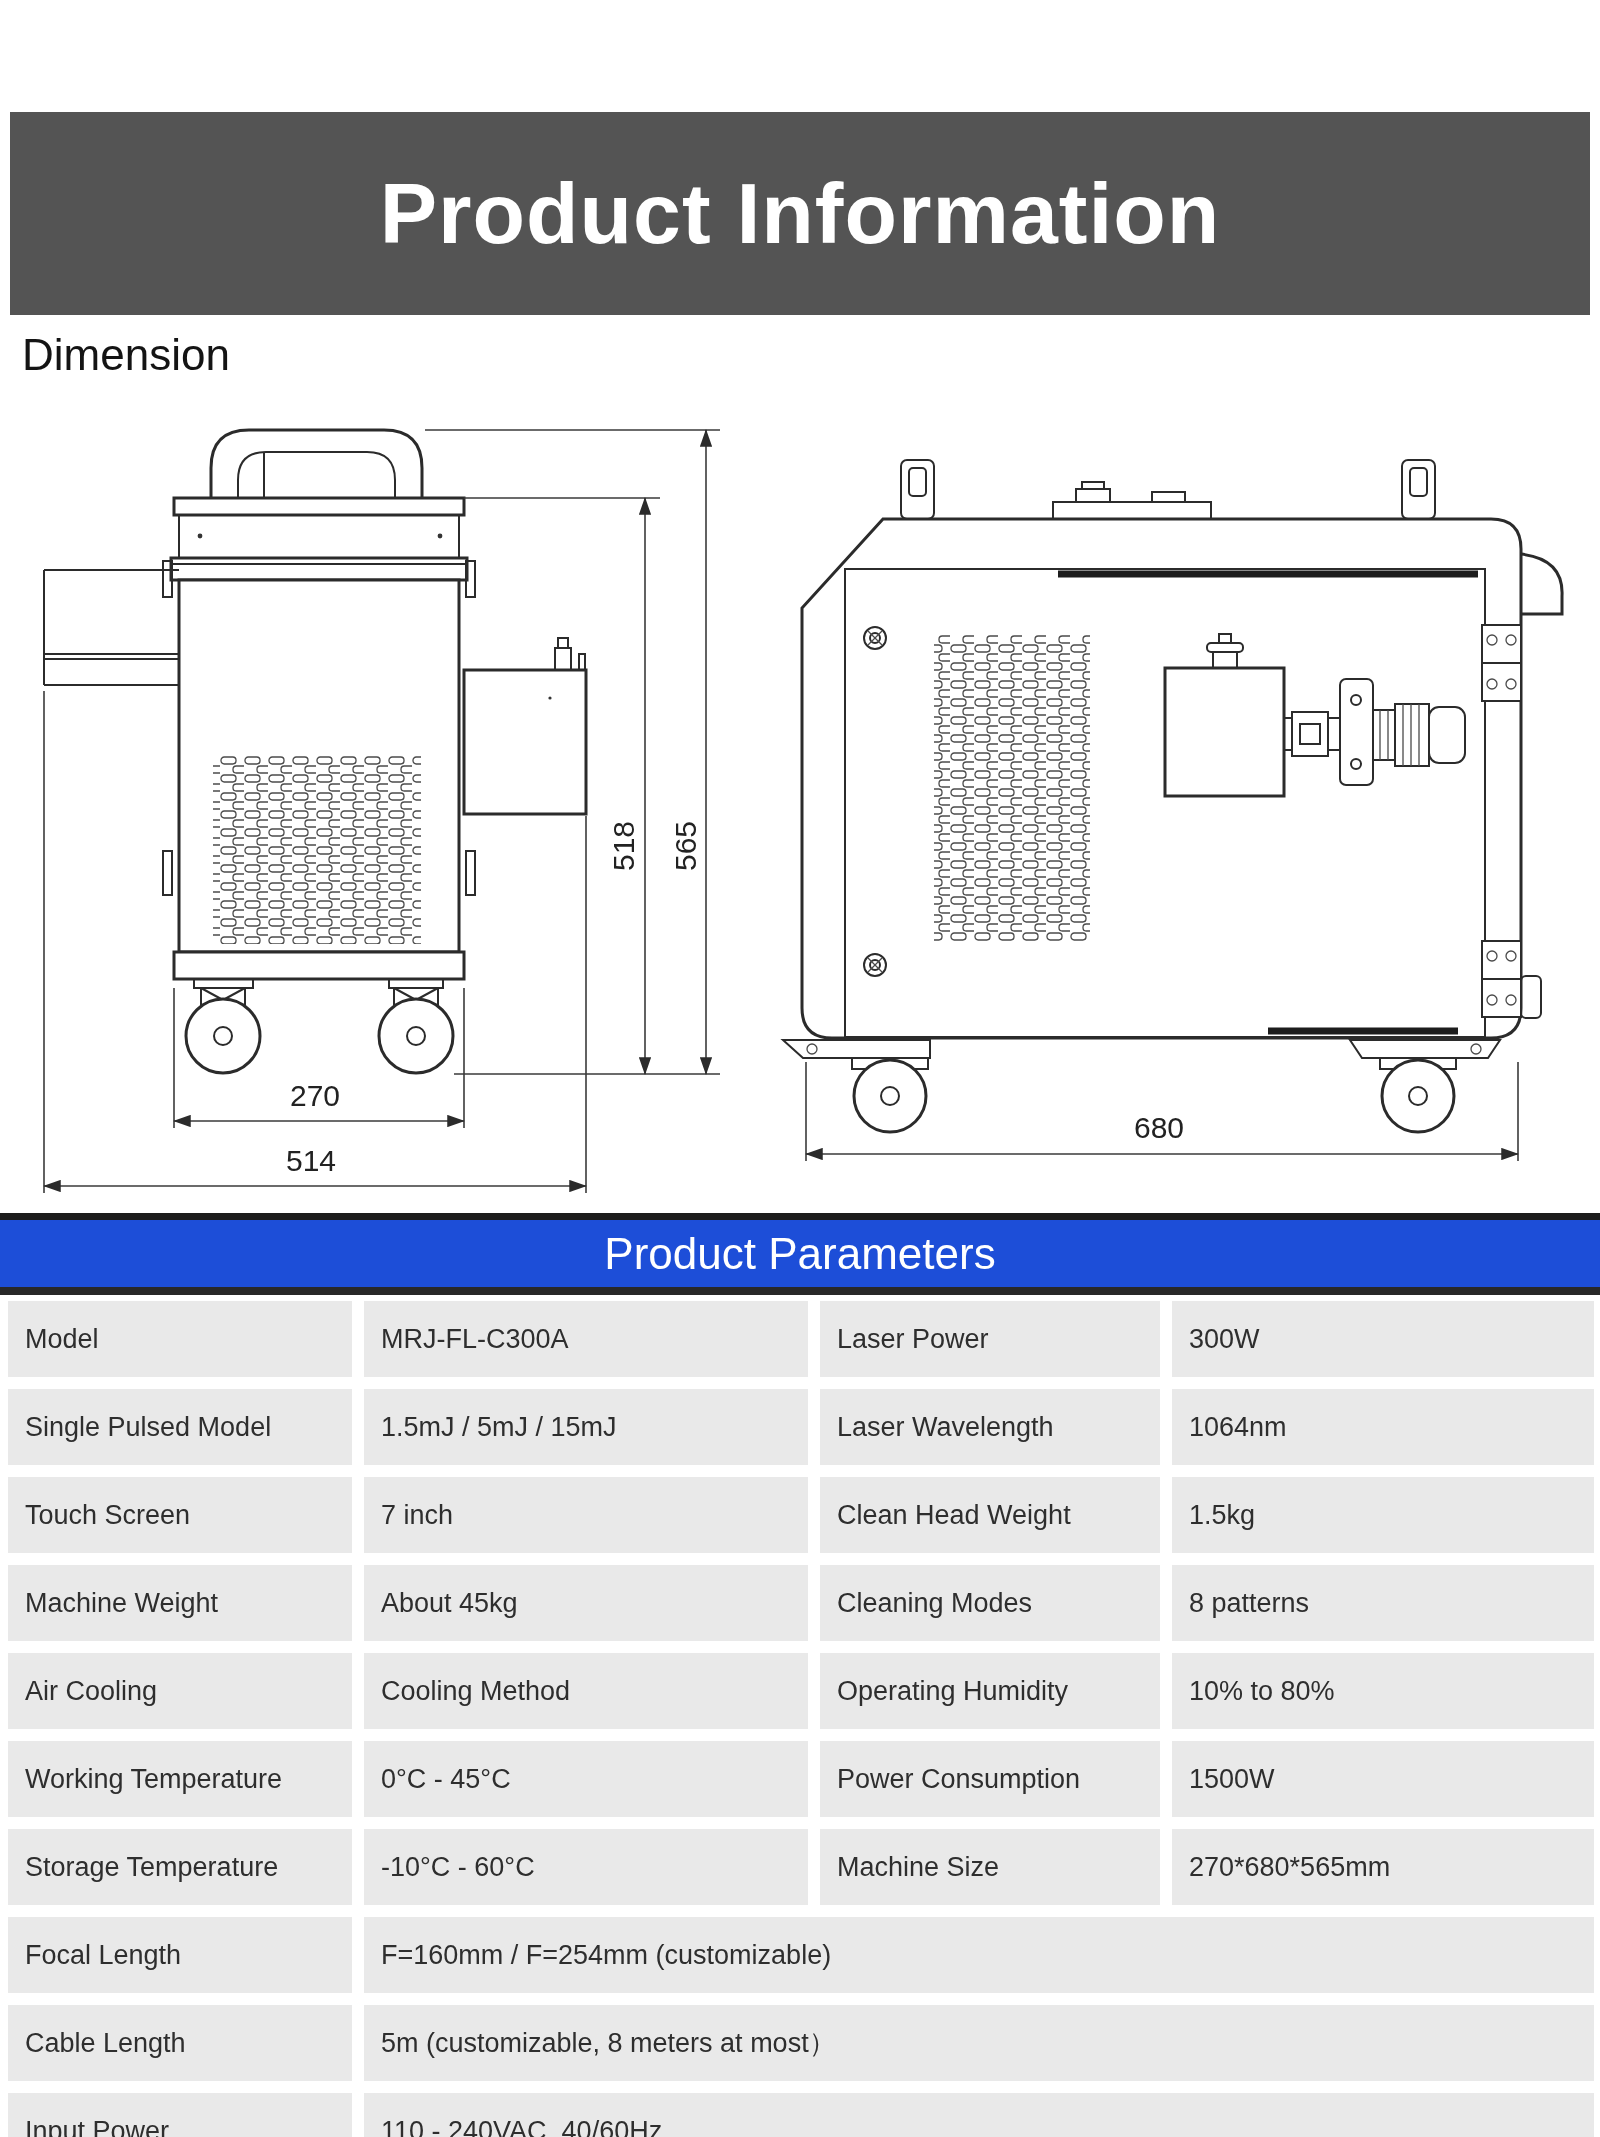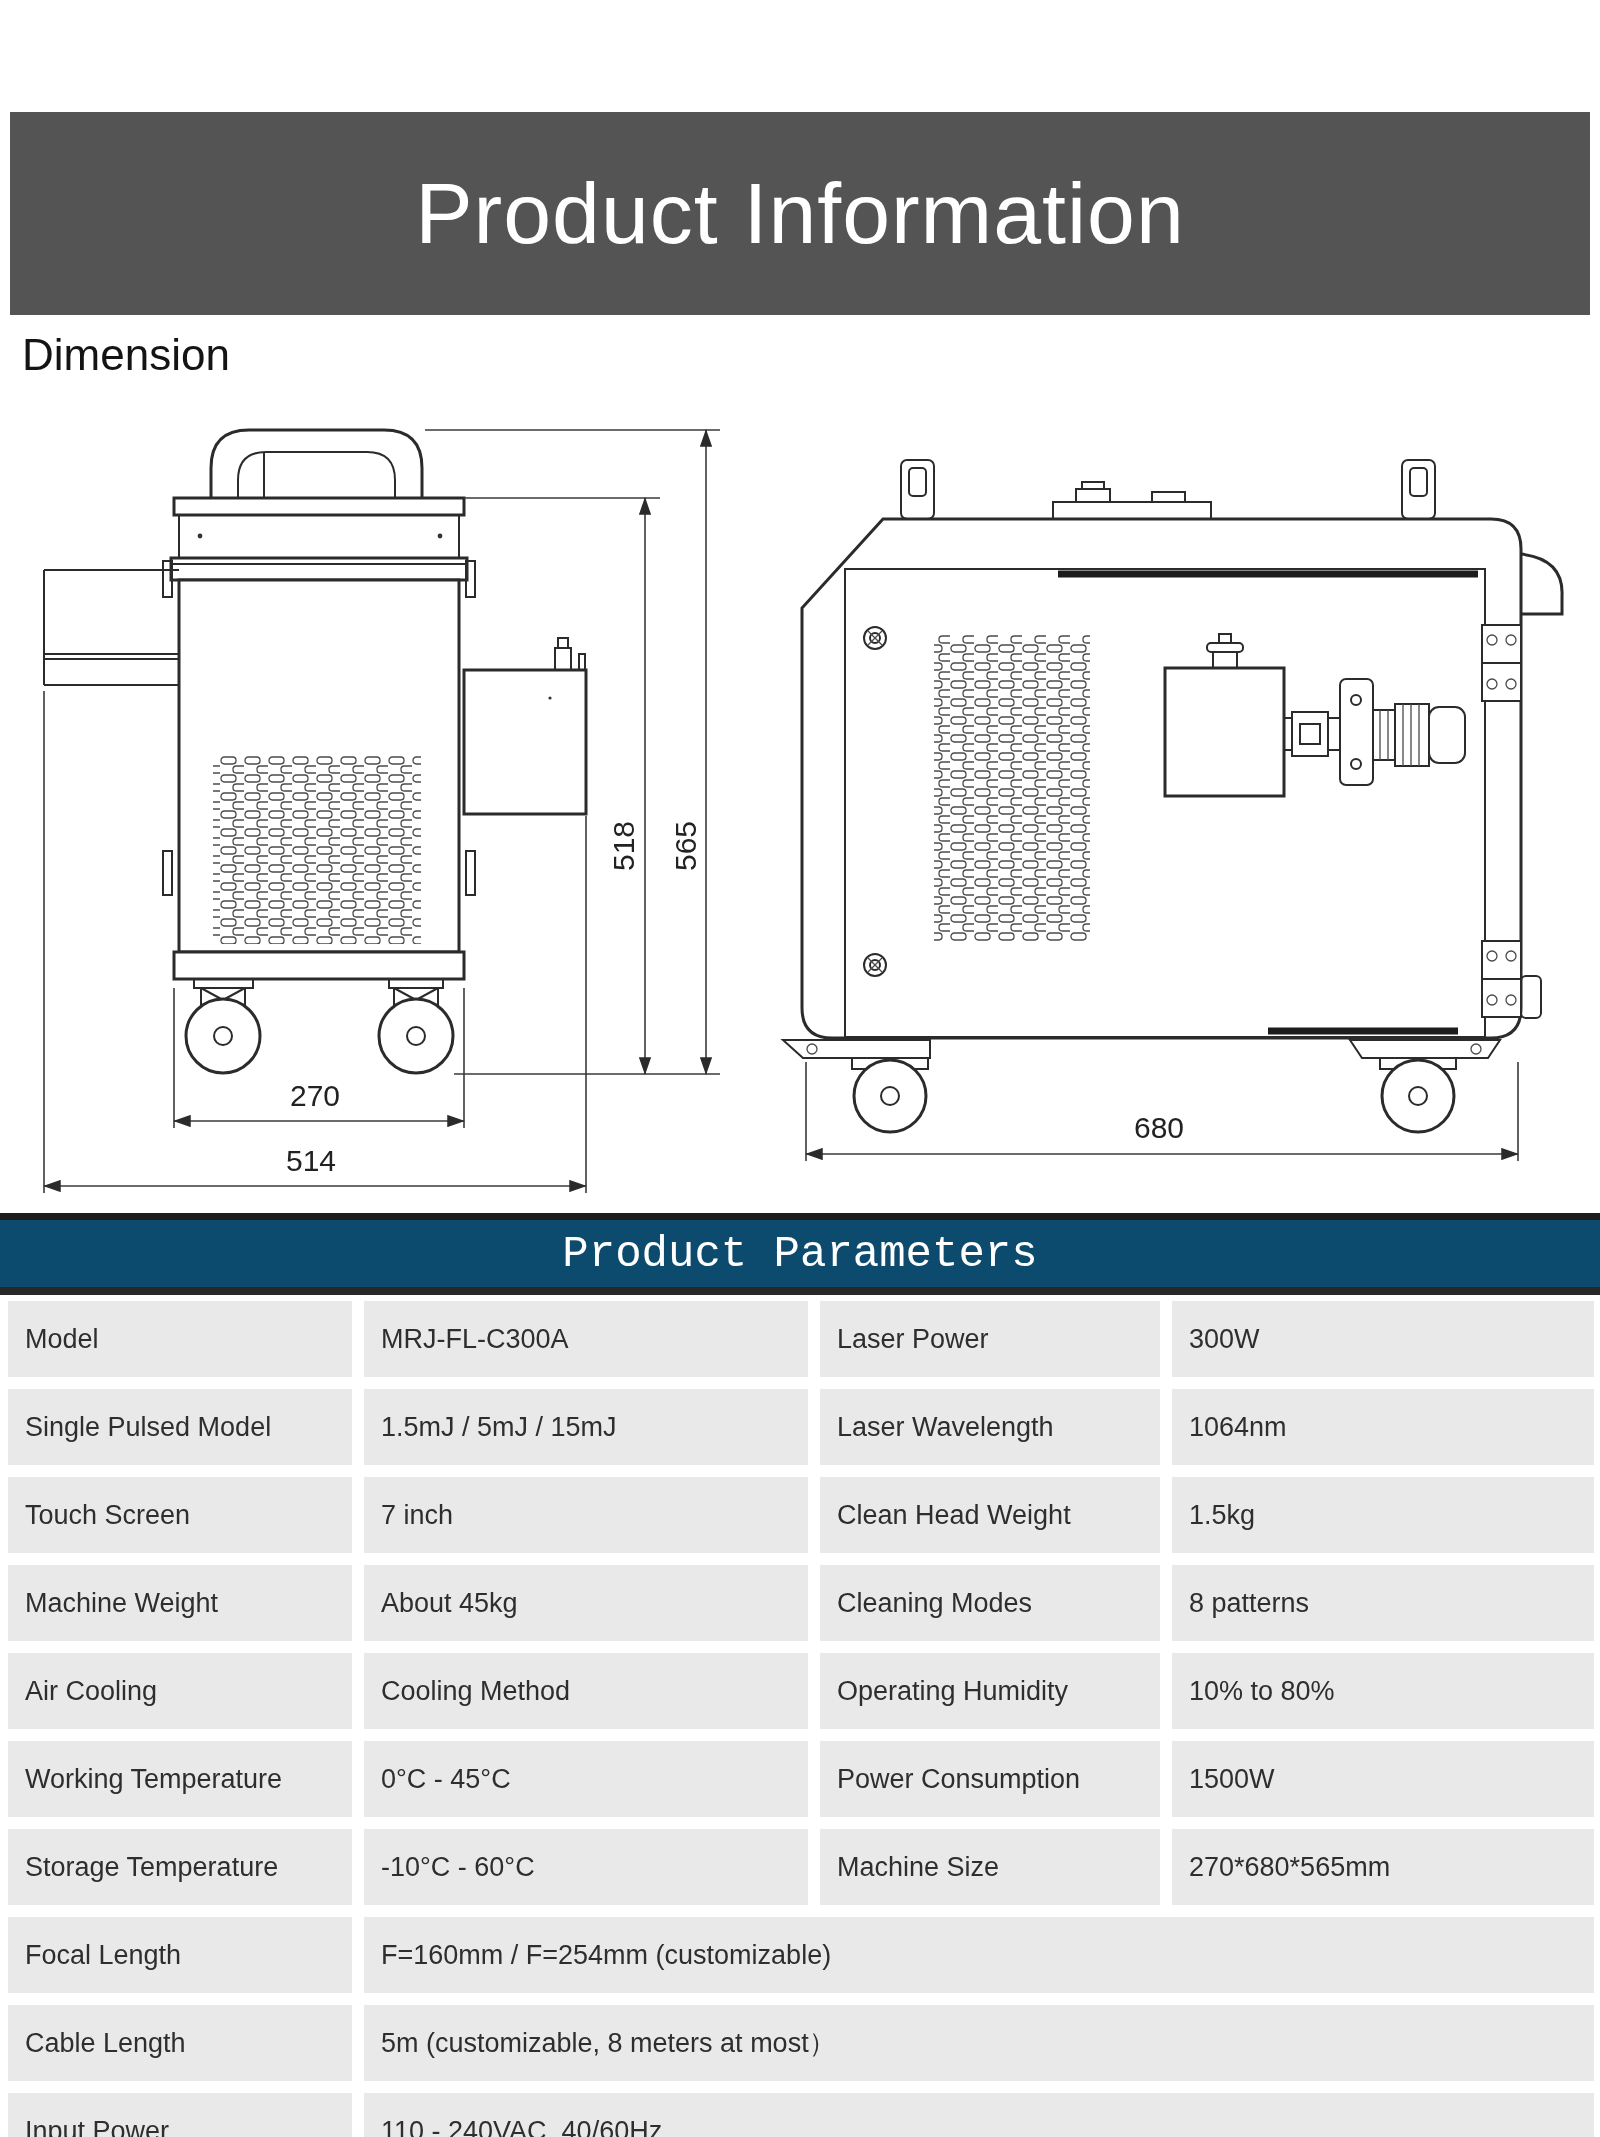--- a/index.html
+++ b/index.html
@@ -1,28 +1,28 @@
 <!DOCTYPE html>
 <html><head>
 <meta charset="utf-8">
 <style>
   html,body{margin:0;padding:0;background:#fff;}
   .page{position:relative;width:1600px;height:2137px;background:#ffffff;overflow:hidden;
         font-family:"Liberation Sans","DejaVu Sans",sans-serif;}
   .banner-top{position:absolute;left:10px;right:10px;top:112px;height:203px;background:#545454;
         display:flex;align-items:center;justify-content:center;}
-  .banner-top .title{color:#ffffff;font-size:86px;font-weight:normal;letter-spacing:1px;}
+  .banner-top .title{color:#ffffff;font-size:86px;font-weight:bold;letter-spacing:1px;}
   .dim-title{position:absolute;top:330px;left:0;width:1540px;text-align:left;
         font-size:44px;color:#141414;padding-left:22px;}
   .drawing{position:absolute;}
   .drawing-left{left:28px;top:396px;width:700px;height:810px;}
   .drawing-right{left:758px;top:428px;width:822px;height:742px;}
-  .banner-params{position:absolute;left:0;right:0;top:1213px;height:82px;background:#0c4a6e;
+  .banner-params{position:absolute;left:0;right:0;top:1213px;height:82px;background:#1d4ed8;
         border-top:7px solid #1c1c1c;border-bottom:8px solid #282828;box-sizing:border-box;
-        display:flex;align-items:center;justify-content:center;font-family:Liberation Mono, monospace;}
+        display:flex;align-items:center;justify-content:center;}
   .banner-params .title{color:#ffffff;font-size:44px;font-weight:400;}
   .params-grid{position:absolute;left:8px;top:1301px;width:1584px;
         display:grid;grid-template-columns:344px 444px 340px 422px;
         grid-auto-rows:76px;column-gap:11px;row-gap:8px;gap:12px;}
   .cell{background:#e9e9e9;display:flex;align-items:center;padding-left:17px;box-sizing:border-box;
         font-size:27px;color:#2e2e2e;white-space:nowrap;}
   .cell.span{grid-column:2 / 5;}
   svg text{font-family:"Liberation Sans","DejaVu Sans",sans-serif;font-size:30px;fill:#222;}
   svg .ln{stroke:#2b2b2b;stroke-width:2;fill:none;}
   svg .ln3{stroke:#2b2b2b;stroke-width:3;fill:none;}

